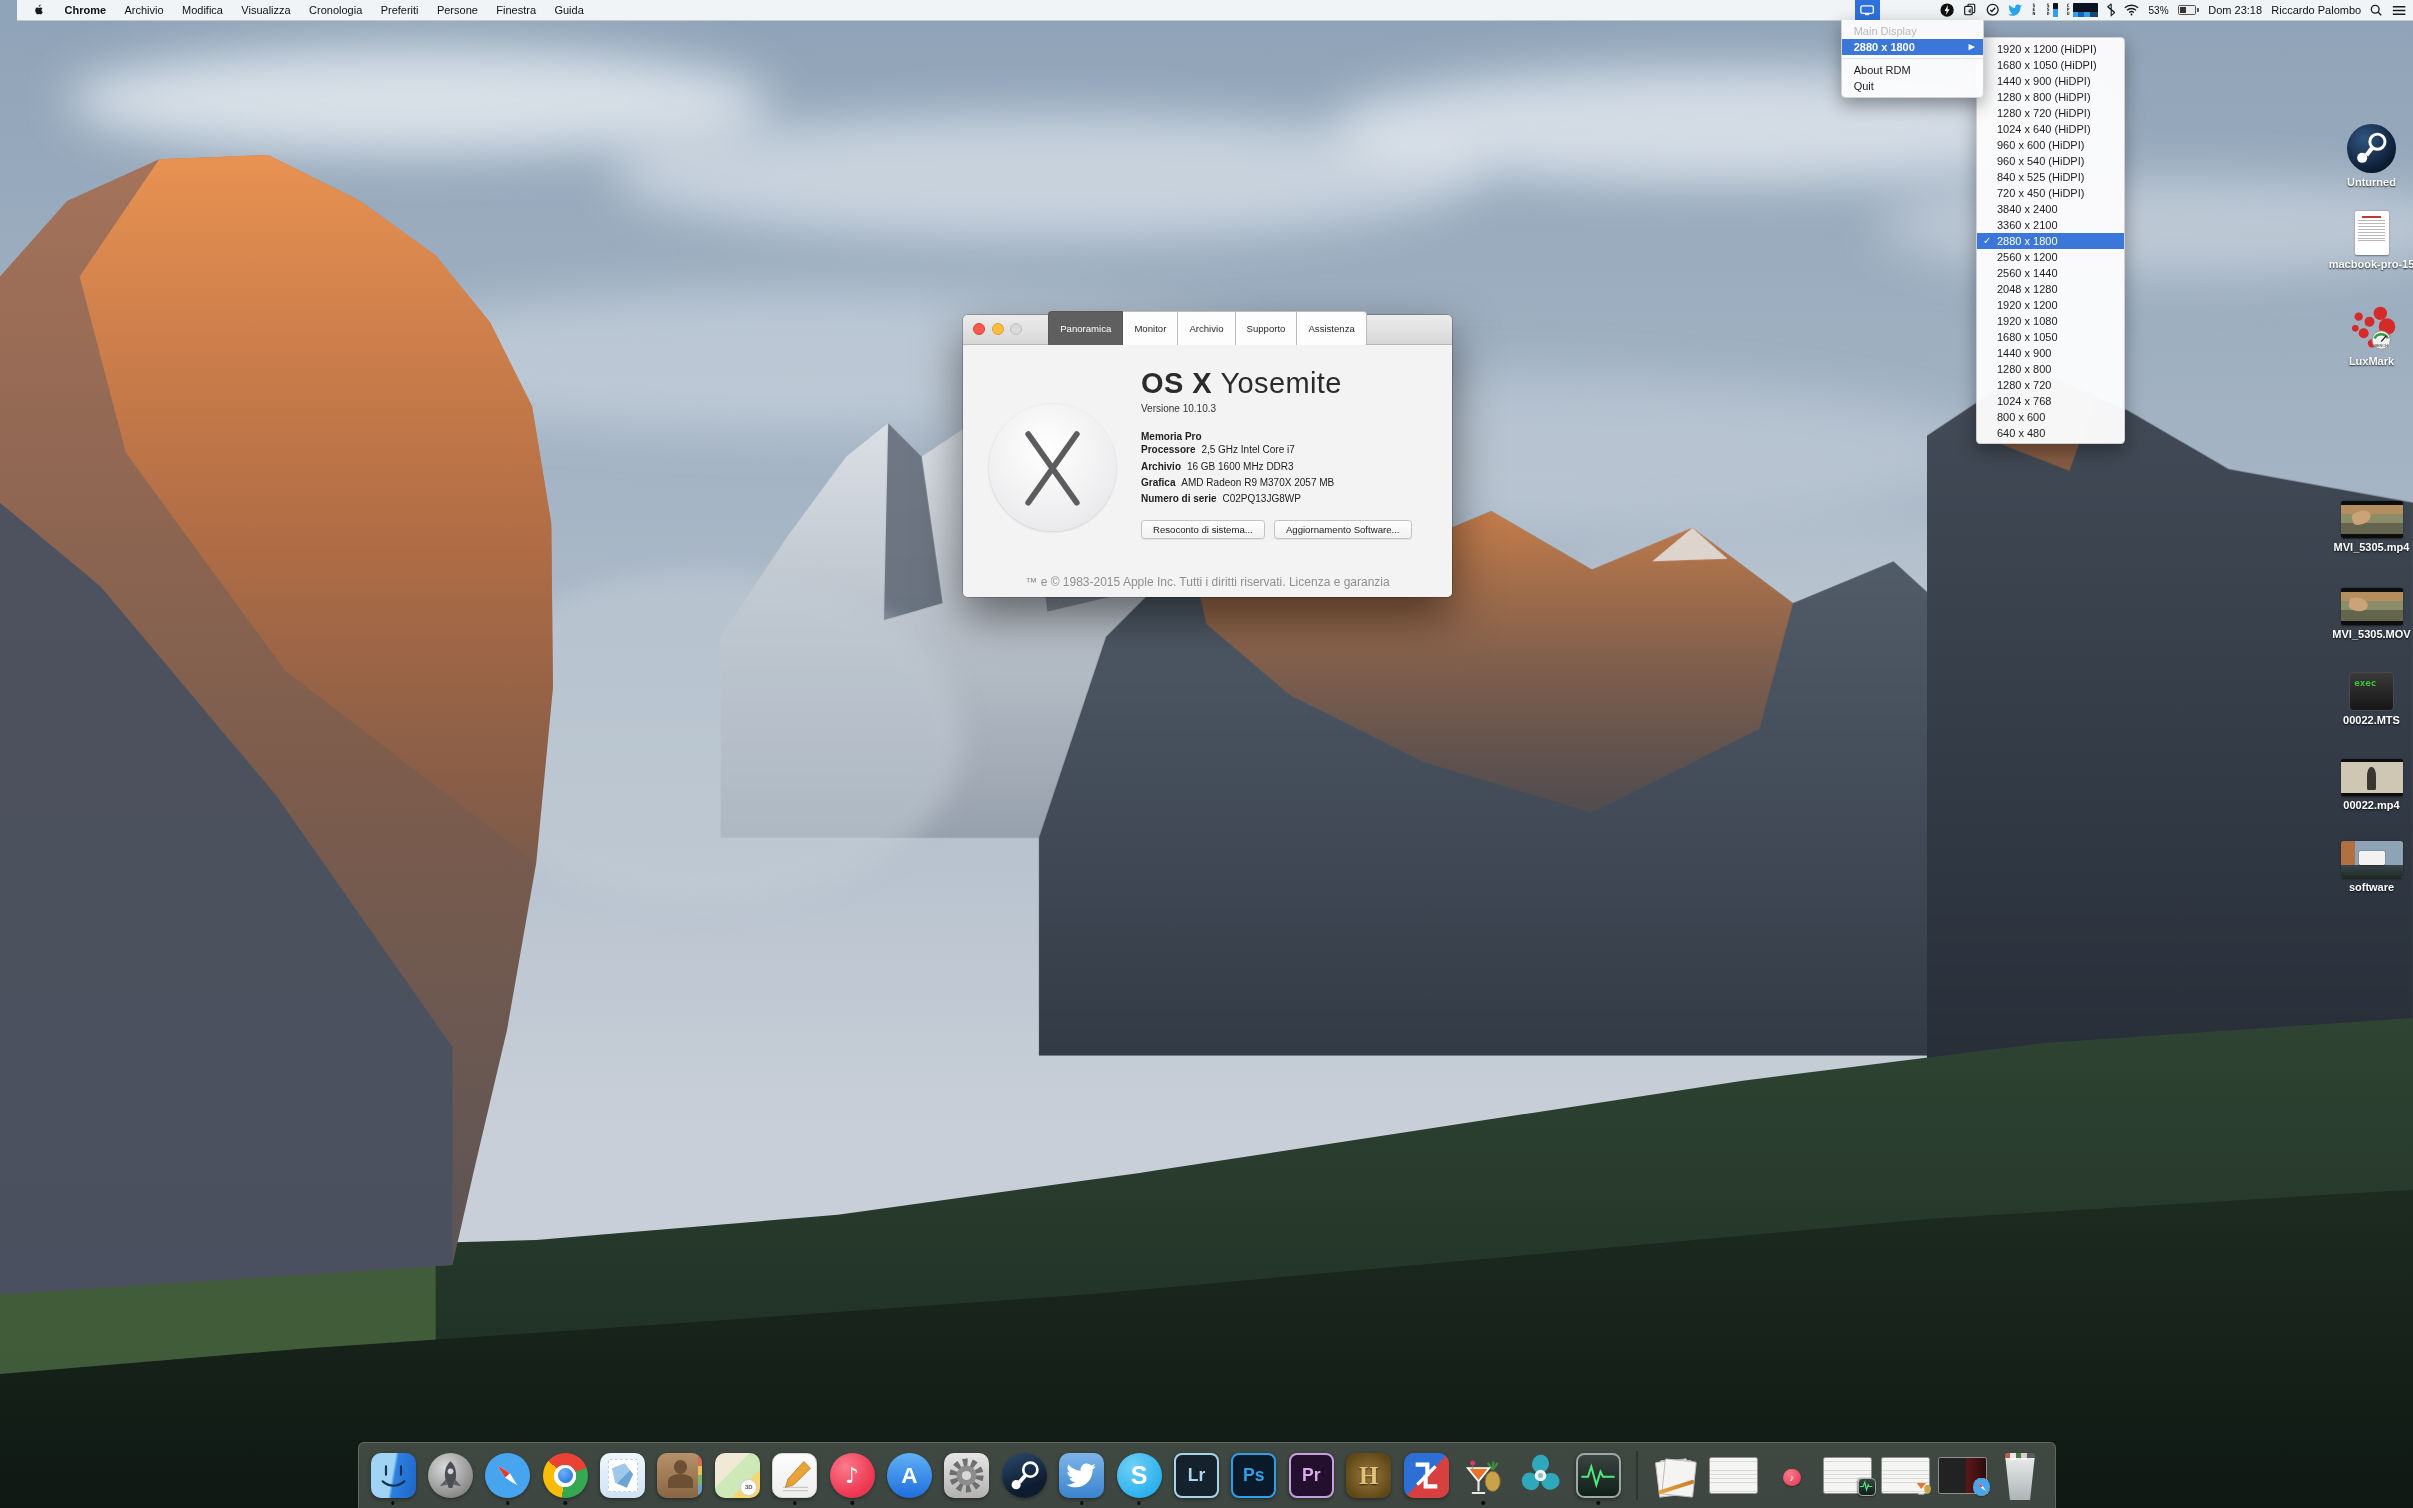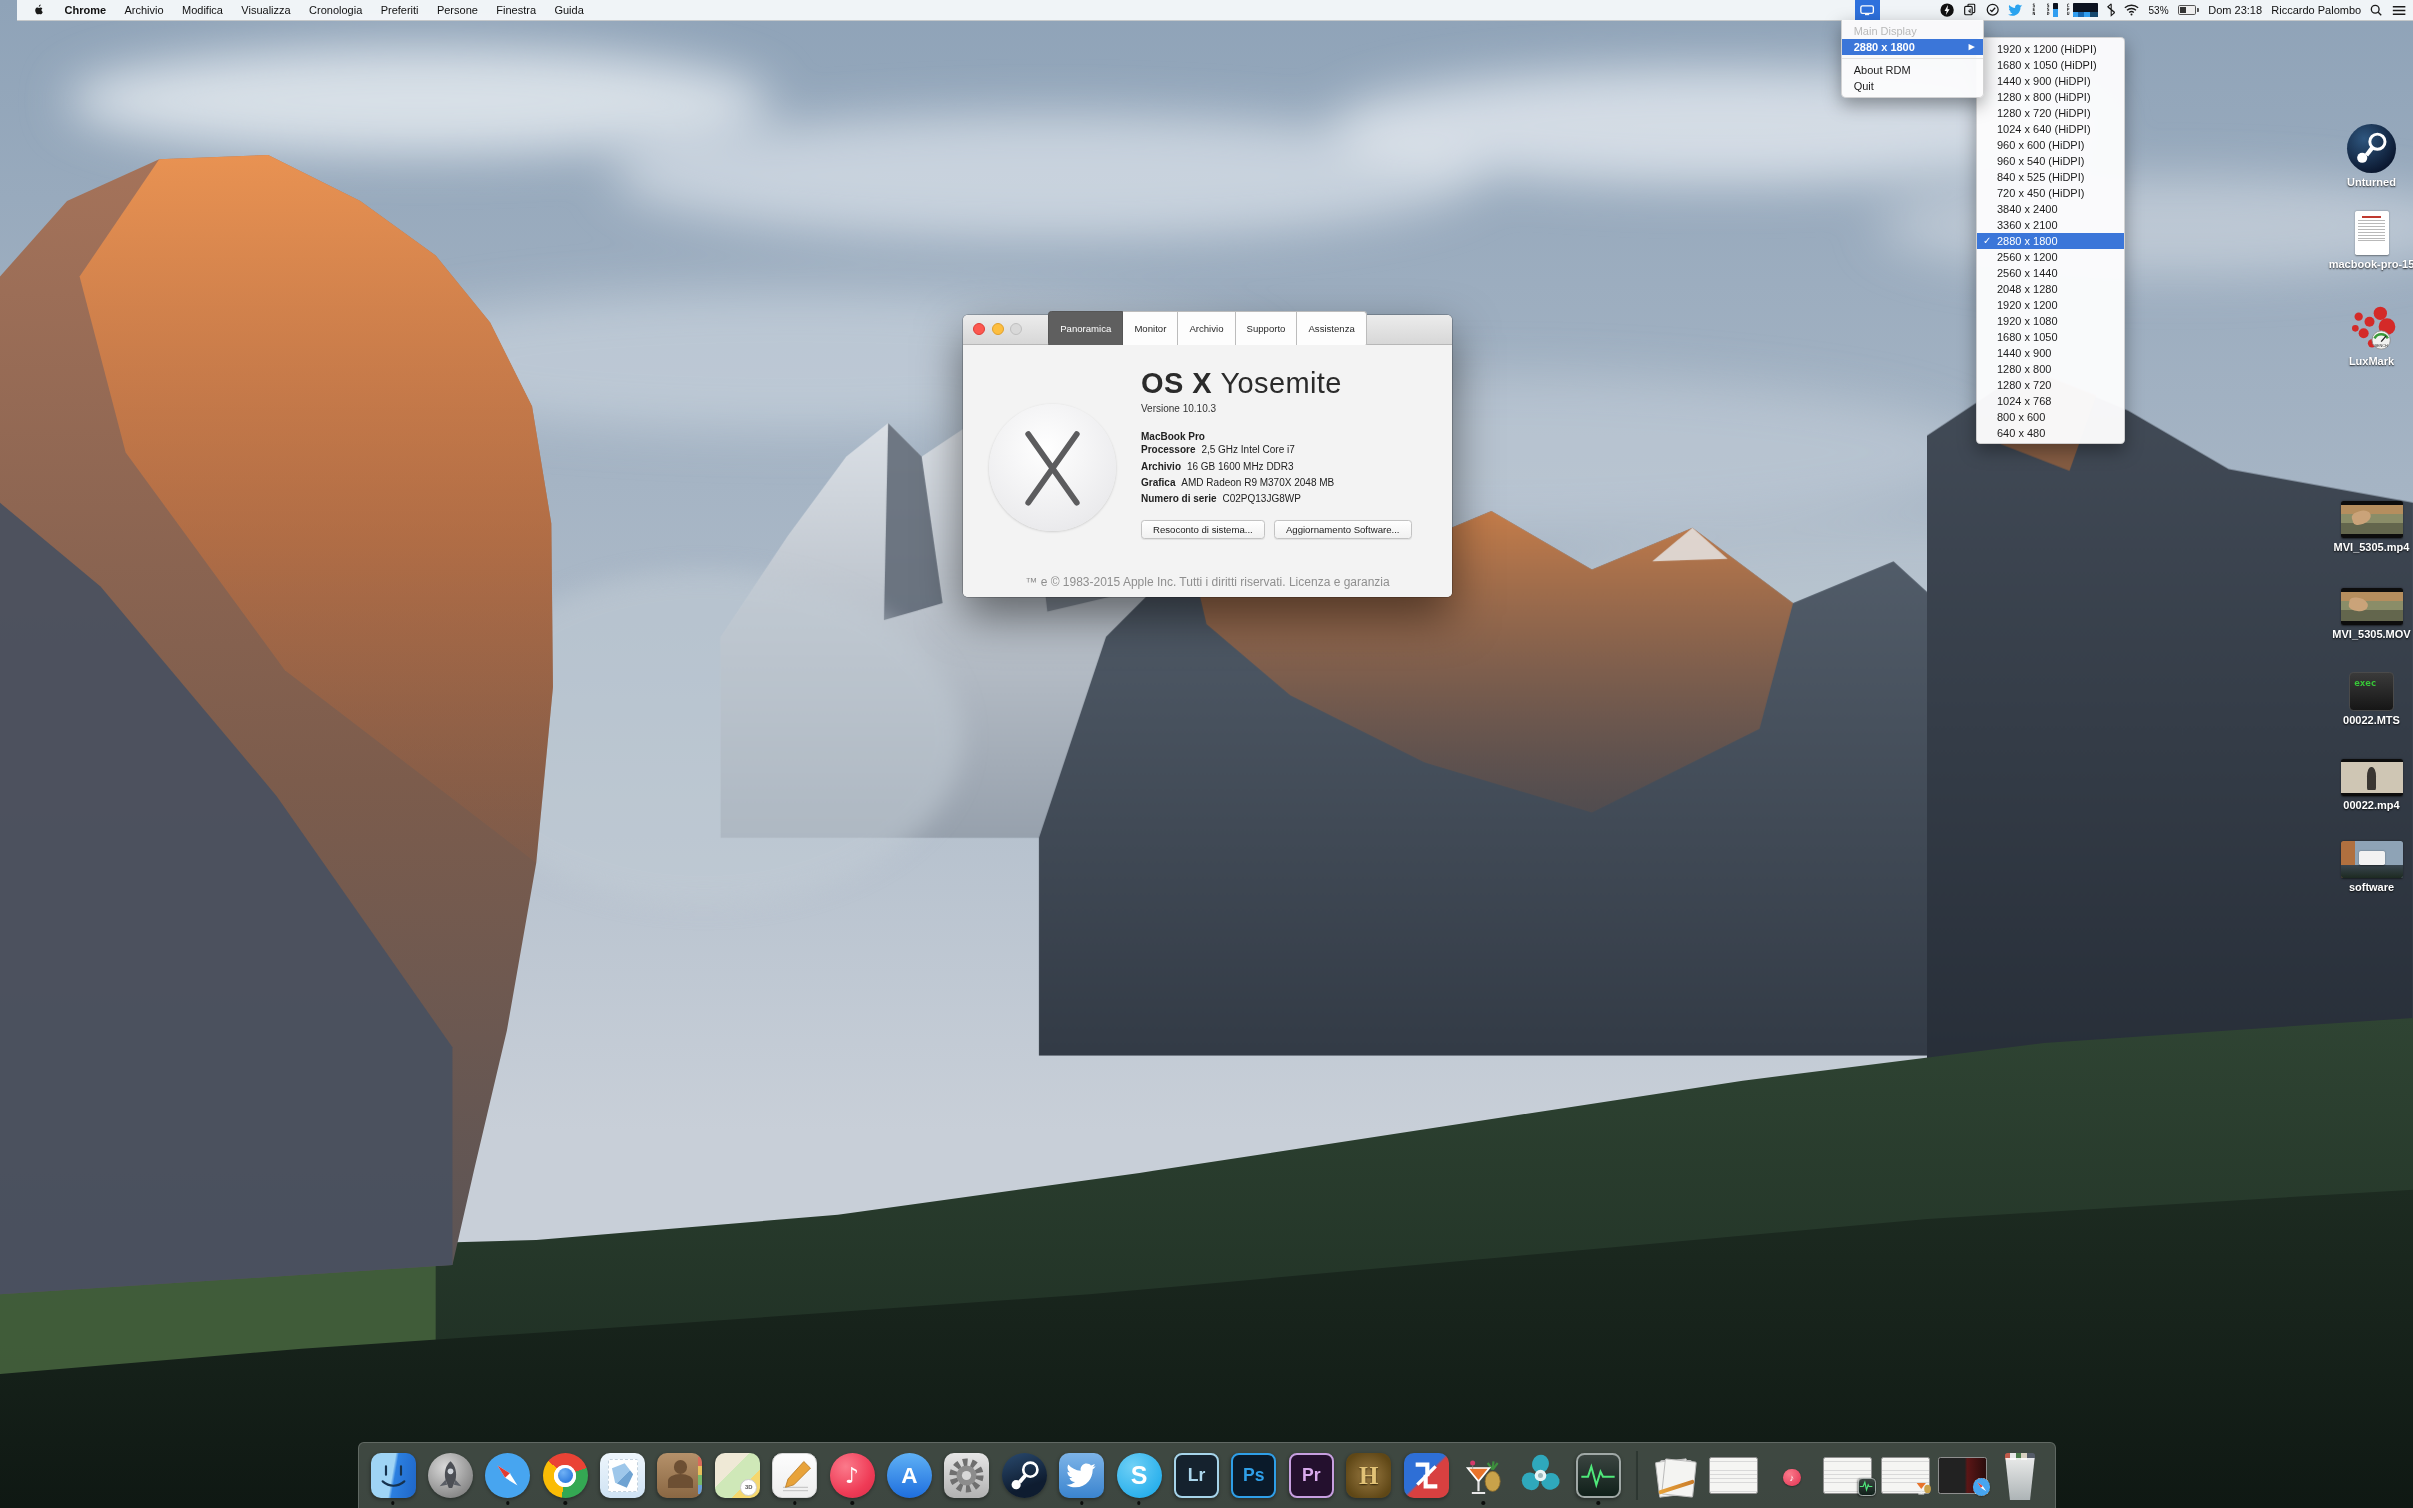--- a/index.html
+++ b/index.html
@@ -414,24 +414,24 @@
             <path d="M47 36 L105 118 M105 36 L47 118" stroke="#5c5c5e" stroke-width="7" stroke-linecap="round" fill="none"></path>
           </svg>
       </div>
     </div>
     <div class="info-col">
       <div class="os-title">
         <span class="b">OS X</span>
         <span class="l">Yosemite</span>
       </div>
       <div class="version">Versione 10.10.3</div>
-      <div class="model">MacBook Pro</div>
+      <div class="model">Memoria Pro</div>
       <div class="spec"><b>Processore</b><span>2,5 GHz Intel Core i7</span></div>
       <div class="spec"><b>Archivio</b><span>16 GB 1600 MHz DDR3</span></div>
-      <div class="spec"><b>Grafica</b><span>AMD Radeon R9 M370X 2048 MB</span></div>
+      <div class="spec"><b>Grafica</b><span>AMD Radeon R9 M370X 2057 MB</span></div>
       <div class="spec"><b>Numero di serie</b><span>C02PQ13JG8WP</span></div>
       <div class="btn-row">
         <button class="pushbtn">Resoconto di sistema...</button>
         <button class="pushbtn">Aggiornamento Software...</button>
       </div>
     </div>
     <div class="win-footer">™ e © 1983-2015 Apple Inc. Tutti i diritti riservati. Licenza e garanzia</div>
   </div>
 </div>
 

